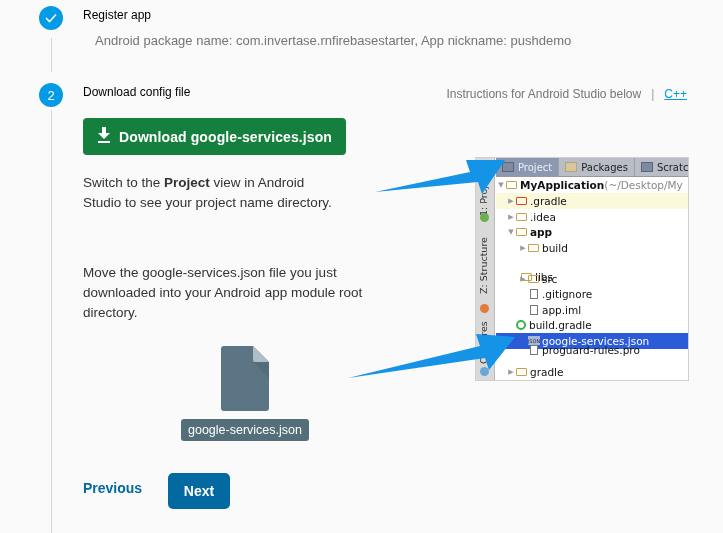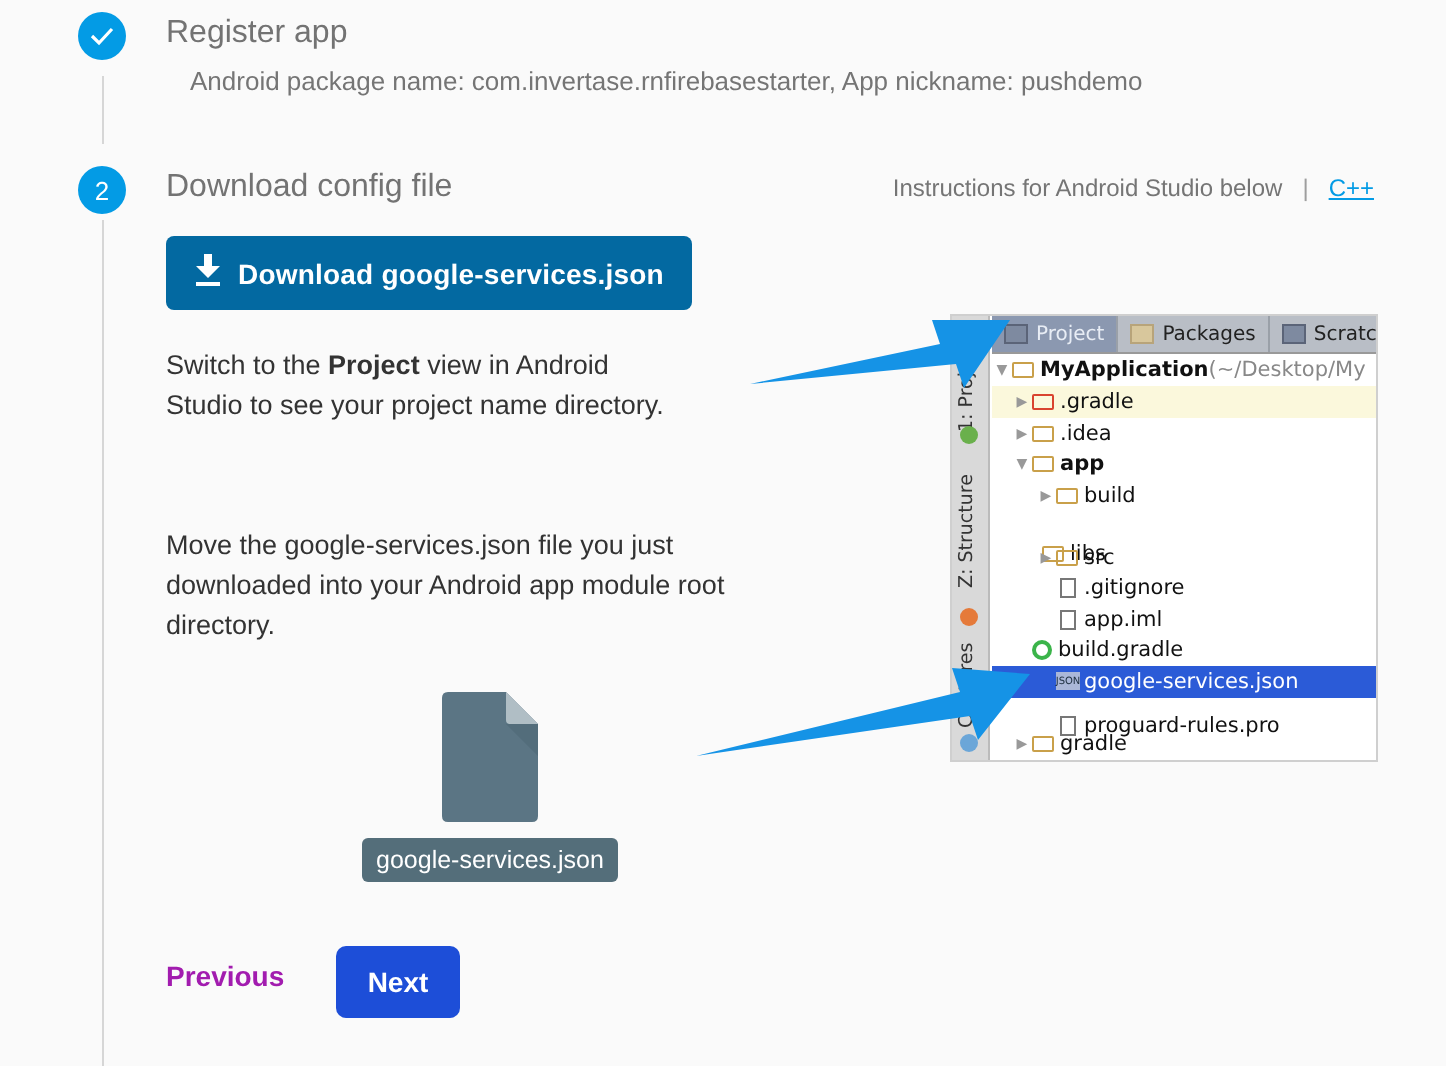--- a/index.html
+++ b/index.html
@@ -9,26 +9,26 @@
     font-family: "Liberation Sans", "DejaVu Sans", sans-serif;
     position: relative;
     color: #212121;
   }
   .step-circle {
     position: absolute; width: 24px; height: 24px; border-radius: 50%;
     background: #039be5; color: #fff; font-size: 13px;
     display: flex; align-items: center; justify-content: center;
   }
   .vline { position: absolute; left: 51px; width: 1px; background: #d6d6d6; }
-  .step-title { position: absolute; font-size: 16px; color: #737373; }
+  .step-title { position: absolute; font-size: 12px; color: #000000; }
   .subtext { position: absolute; font-size: 13px; color: #757575; }
   .body-text { position: absolute; font-size: 13.5px; line-height: 20px; color: #333; }
   .dl-btn {
     position: absolute; left: 83px; top: 118px; width: 263px; height: 37px;
-    background: #0369a1; border-radius: 4px; color: #fff;
+    background: #15803d; border-radius: 4px; color: #fff;
     display: flex; align-items: center; justify-content: center; gap: 8px;
     font-size: 14px; font-weight: bold; cursor: pointer; letter-spacing: 0.1px;
   }
   .right-links { position: absolute; top: 87px; right: 36px; font-size: 12px; color: #757575; display: flex; gap: 10px; }
   .right-links .sep { color: #9e9e9e; }
   .right-links .link { color: #039be5; text-decoration: underline; cursor: pointer; }
 
   
   .ide {
     position: absolute; left: 475px; top: 157px; width: 212px; height: 222px;
@@ -53,24 +53,24 @@
   .jsonico { width: 12px; height: 9px; background: #aab7d8; margin-right: 2px; font-size: 5px; color:#234; display:flex; align-items:center; justify-content:center; }
 
   
   .file-shape { position: absolute; left: 221px; top: 346px; width: 48px; height: 65px; }
   .file-chip {
     position: absolute; left: 181px; top: 419px; width: 128px; height: 22px;
     background: #546e7a; color: #fff; border-radius: 3px; font-size: 12.5px;
     display: flex; align-items: center; justify-content: center;
   }
 
-  .prev-btn { position: absolute; left: 83px; top: 480px; font-size: 14px; color: #a21caf; font-weight: bold; cursor: pointer; }
+  .prev-btn { position: absolute; left: 83px; top: 480px; font-size: 14px; color: #0369a1; font-weight: bold; cursor: pointer; }
   .next-btn {
     position: absolute; left: 168px; top: 473px; width: 62px; height: 36px;
-    background: #1d4ed8; color: #fff; border-radius: 5px; font-size: 14px; font-weight: bold;
+    background: #0369a1; color: #fff; border-radius: 5px; font-size: 14px; font-weight: bold;
     display: flex; align-items: center; justify-content: center; cursor: pointer;
   }
   svg.arrow { position: absolute; left: 0; top: 0; pointer-events: none; }
 </style>
 </head>
 <body>
 
 <div class="vline" style="top:38px;height:34px;"></div>
 <div class="vline" style="top:110px;height:423px;"></div>
 
@@ -177,21 +177,21 @@
     <span>app.iml</span>
   </div>
   <div class="tree-row" style="top:159px;padding-left:20px;">
     <span class="gradleico"></span>
     <span>build.gradle</span>
   </div>
   <div class="tree-row selected" style="top:175px;padding-left:32px;">
     <span class="jsonico">JSON</span>
     <span>google-services.json</span>
   </div>
-  <div class="tree-row" style="top:197px;padding-left:34px;align-items:center;">
+  <div class="tree-row" style="top:184px;padding-left:34px;align-items:center;">
     <span class="fileico"></span>
     <span>proguard-rules.pro</span>
   </div>
   <div class="tree-row" style="top:206px;padding-left:10px;">
     <span class="tri">▶</span>
     <span class="folder"></span>
     <span>gradle</span>
   </div>
 </div>
 

